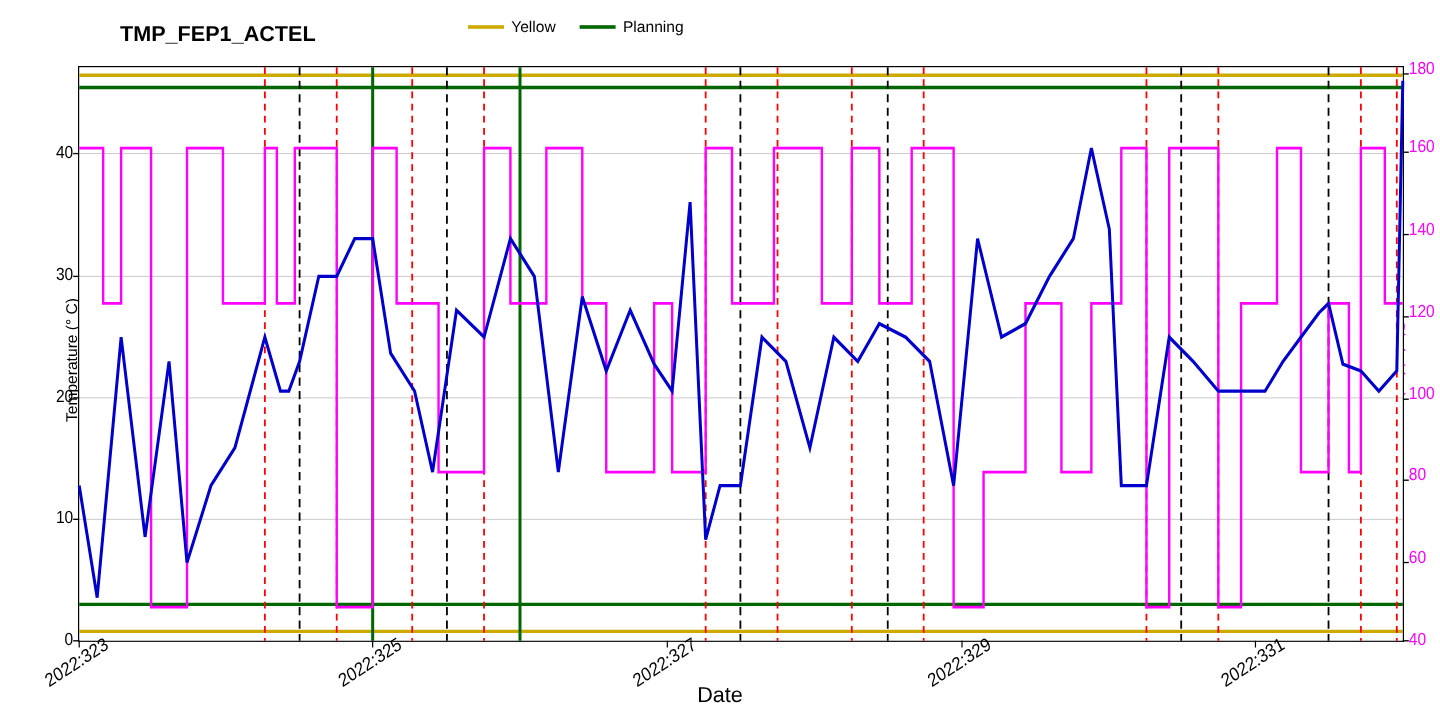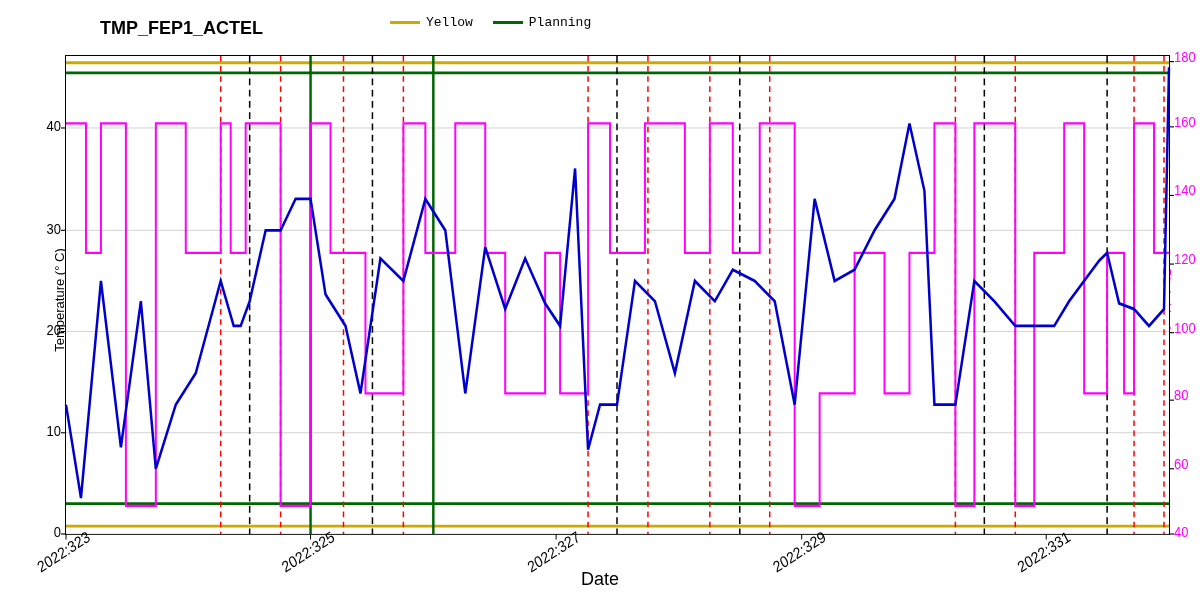--- a/index.html
+++ b/index.html
@@ -25,21 +25,20 @@
       font-weight: bold;
       color: #000;
     }
     .legend {
       position: absolute;
       top: 15px;
       left: 390px;
       display: flex;
       align-items: center;
       gap: 20px;
-      font-family: Liberation Mono, monospace;
     }
     .legend-item {
       display: flex;
       align-items: center;
       gap: 6px;
       font-size: 13px;
     }
     .legend-line {
       width: 30px;
       height: 3px;

